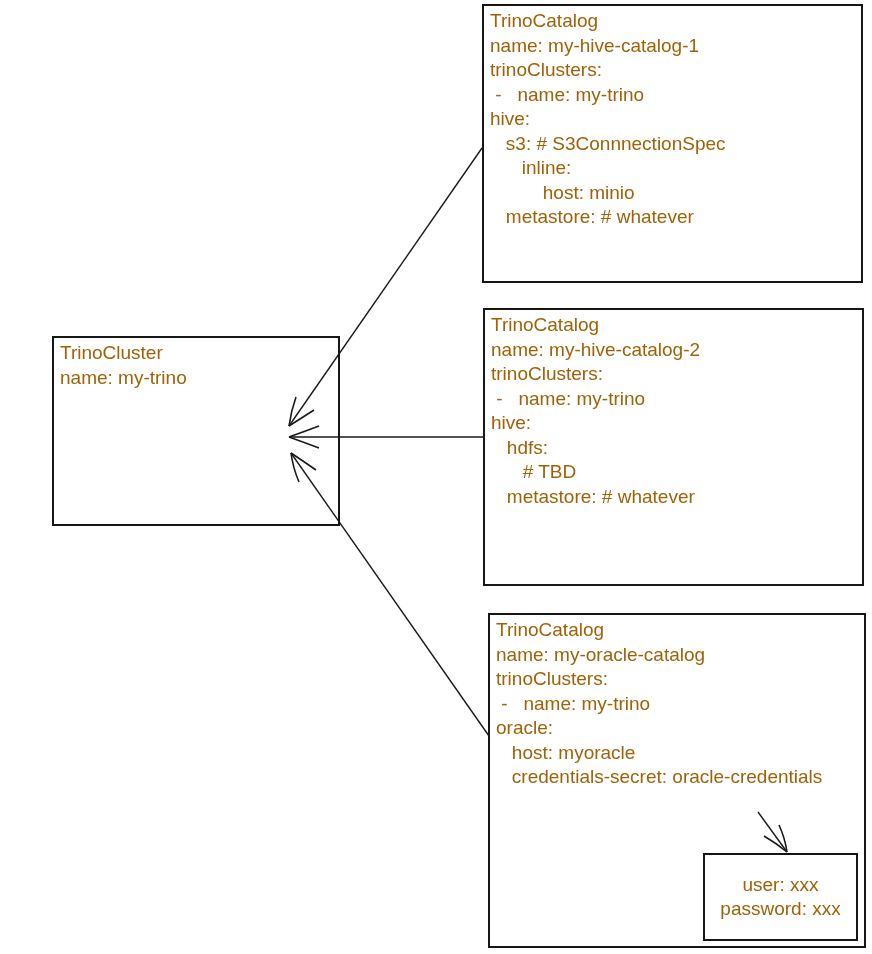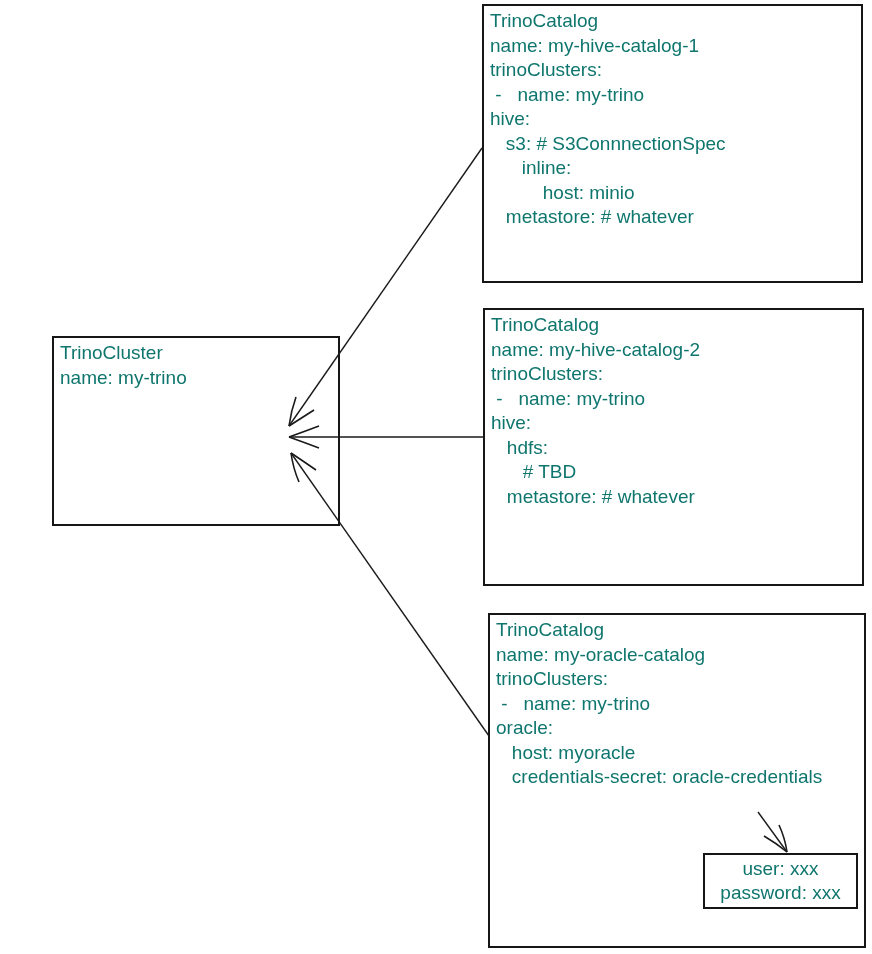--- a/index.html
+++ b/index.html
@@ -17,30 +17,30 @@
   }
   .sketch-box {
     position: absolute;
     background: #ffffff;
     border: 2px solid #161616;
     box-sizing: border-box;
   }
   .box-text {
     font-size: 19px;
     line-height: 24.5px;
-    color: #0f766e;
+    color: #a16207;
     white-space: pre;
     padding: 3px 6px;
   }
   .cluster-box   { left: 4px;   top: 336px; width: 288px; height: 190px; margin-left: 48px; }
   .catalog-box-1 { left: 482px; top: 4px;   width: 381px; height: 279px; }
   .catalog-box-2 { left: 483px; top: 308px; width: 381px; height: 278px; }
   .catalog-box-3 { left: 488px; top: 613px; width: 378px; height: 335px; }
   .secret-box {
-    left: 703px; top: 853px; width: 155px; height: 56px;
+    left: 703px; top: 853px; width: 155px; height: 88px;
     display: flex; align-items: center; justify-content: center;
   }
   .secret-box .box-text {
     text-align: center;
     padding: 0;
   }
   #connector-layer {
     position: absolute;
     left: 0; top: 0;
     width: 872px; height: 954px;

